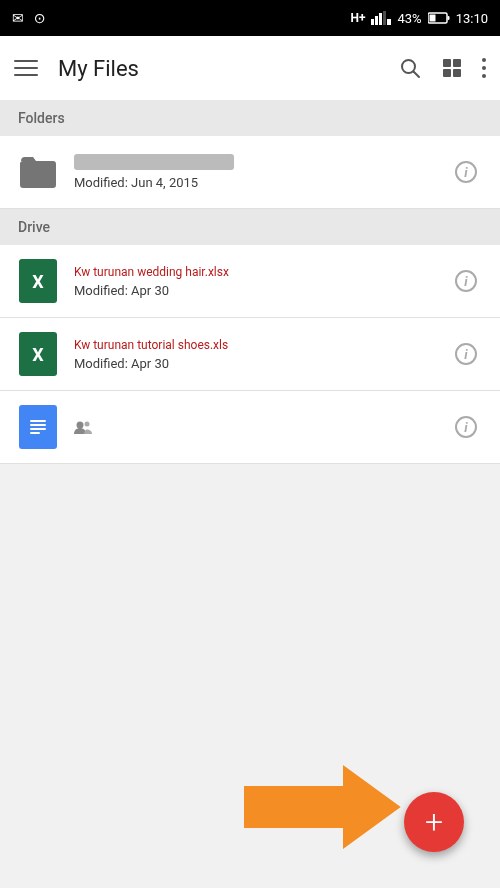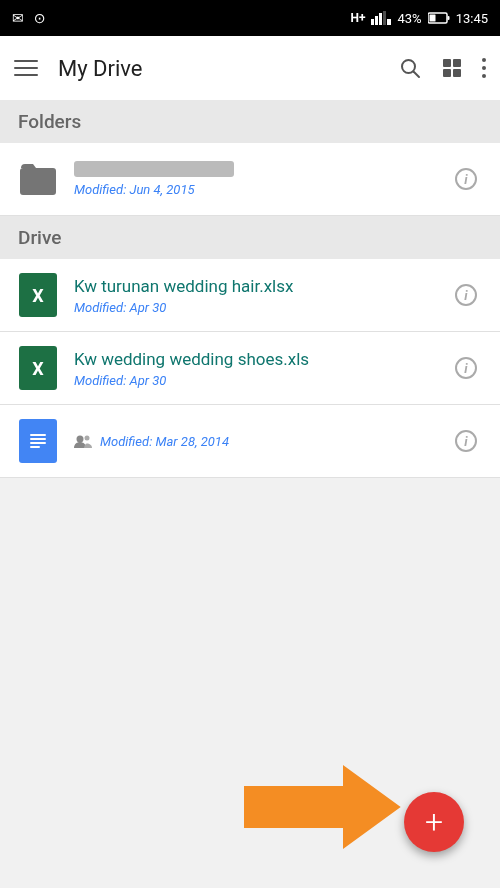--- a/index.html
+++ b/index.html
@@ -56,21 +56,21 @@
     .app-bar-icons {
       display: flex;
       gap: 18px;
       align-items: center;
     }
 
     
     .section-header {
       background: #e8e8e8;
       padding: 10px 18px;
-      font-size: 19px;
+      font-size: 14px;
       color: #666;
       font-weight: 500;
     }
 
     
     .list-item {
       background: #fff;
       display: flex;
       align-items: center;
       padding: 14px 16px;
@@ -83,32 +83,31 @@
       display: flex;
       align-items: center;
       justify-content: center;
       flex-shrink: 0;
     }
     .item-details {
       flex: 1;
       margin-left: 14px;
     }
     .item-name {
-      font-size: 17px;
-      color: #0f766e;
+      font-size: 12px;
+      color: #b91c1c;
       font-weight: 400;
       margin-bottom: 4px;
     }
     .item-meta {
       font-size: 13px;
-      color: #3b82f6;
+      color: #404040;
       display: flex;
       align-items: center;
       gap: 4px;
-      font-style: italic;
     }
     .item-info-btn {
       width: 36px;
       height: 36px;
       display: flex;
       align-items: center;
       justify-content: center;
       color: #aaa;
       font-size: 20px;
       flex-shrink: 0;
@@ -243,31 +242,31 @@
       <rect x="12" y="0" width="3" height="14" fill="rgba(255,255,255,0.3)"></rect>
       <rect x="16" y="8" width="4" height="6" fill="#fff"></rect>
     </svg>
     <span>43%</span>
 
     <svg width="22" height="12" viewBox="0 0 22 12">
       <rect x="0" y="1" width="19" height="10" rx="1.5" ry="1.5" fill="none" stroke="#fff" stroke-width="1.5"></rect>
       <rect x="19.5" y="4" width="2" height="4" rx="1" fill="#fff"></rect>
       <rect x="1.5" y="2.5" width="6" height="7" rx="0.5" fill="#fff"></rect>
     </svg>
-    <span>13:45</span>
+    <span>13:10</span>
   </div>
 </div>
 
 <div class="app-bar">
   <div class="hamburger">
     <span></span>
       <span></span>
       <span></span>
   </div>
-  <span class="app-bar-title">My Drive</span>
+  <span class="app-bar-title">My Files</span>
   <div class="app-bar-icons">
 
     <svg width="24" height="24" viewBox="0 0 24 24" fill="#555" style="cursor:pointer;">
       <circle cx="10.5" cy="10.5" r="6.5" stroke="#555" stroke-width="2" fill="none"></circle>
       <line x1="15.5" y1="15.5" x2="21" y2="21" stroke="#555" stroke-width="2" stroke-linecap="round"></line>
     </svg>
 
     <svg width="24" height="24" viewBox="0 0 24 24" fill="#555" style="cursor:pointer;">
       <rect x="3" y="3" width="8" height="8" rx="1" fill="#555"></rect>
       <rect x="13" y="3" width="8" height="8" rx="1" fill="#555"></rect>
@@ -325,21 +324,21 @@
   </div>
 </div>
 
 <div class="list-item">
   <div class="item-icon">
     <div class="xlsx-icon">
       <span>X</span>
     </div>
   </div>
   <div class="item-details">
-    <div class="item-name">Kw wedding wedding shoes.xls</div>
+    <div class="item-name">Kw turunan tutorial shoes.xls</div>
     <div class="item-meta">
       <span>Modified: Apr 30</span>
     </div>
   </div>
   <div class="item-info-btn">
     <div class="info-circle">i</div>
   </div>
 </div>
 
 <div class="list-item">
@@ -355,21 +354,20 @@
   </div>
   <div class="item-details">
     <div class="item-meta">
 
       <svg width="18" height="14" viewBox="0 0 18 14" style="margin-right:4px;">
         <circle cx="6" cy="5" r="3.5" fill="#888"></circle>
         <path d="M0 14 C0 10 3 8 6 8 C9 8 12 10 12 14" fill="#888"></path>
         <circle cx="13" cy="4" r="2.5" fill="#aaa"></circle>
         <path d="M10 14 C10.5 11 11.5 9.5 13 9.5 C15.5 9.5 18 11 18 14" fill="#aaa"></path>
       </svg>
-      <span>Modified: Mar 28, 2014</span>
     </div>
   </div>
   <div class="item-info-btn">
     <div class="info-circle">i</div>
   </div>
 </div>
 
 <svg class="arrow-annotation" viewBox="0 0 160 90" xmlns="http://www.w3.org/2000/svg">
   <polygon points="0,25 100,25 100,5 155,45 100,85 100,65 0,65" fill="#f57c00" opacity="0.85" stroke="#f57c00" stroke-width="2"></polygon>
 </svg>

